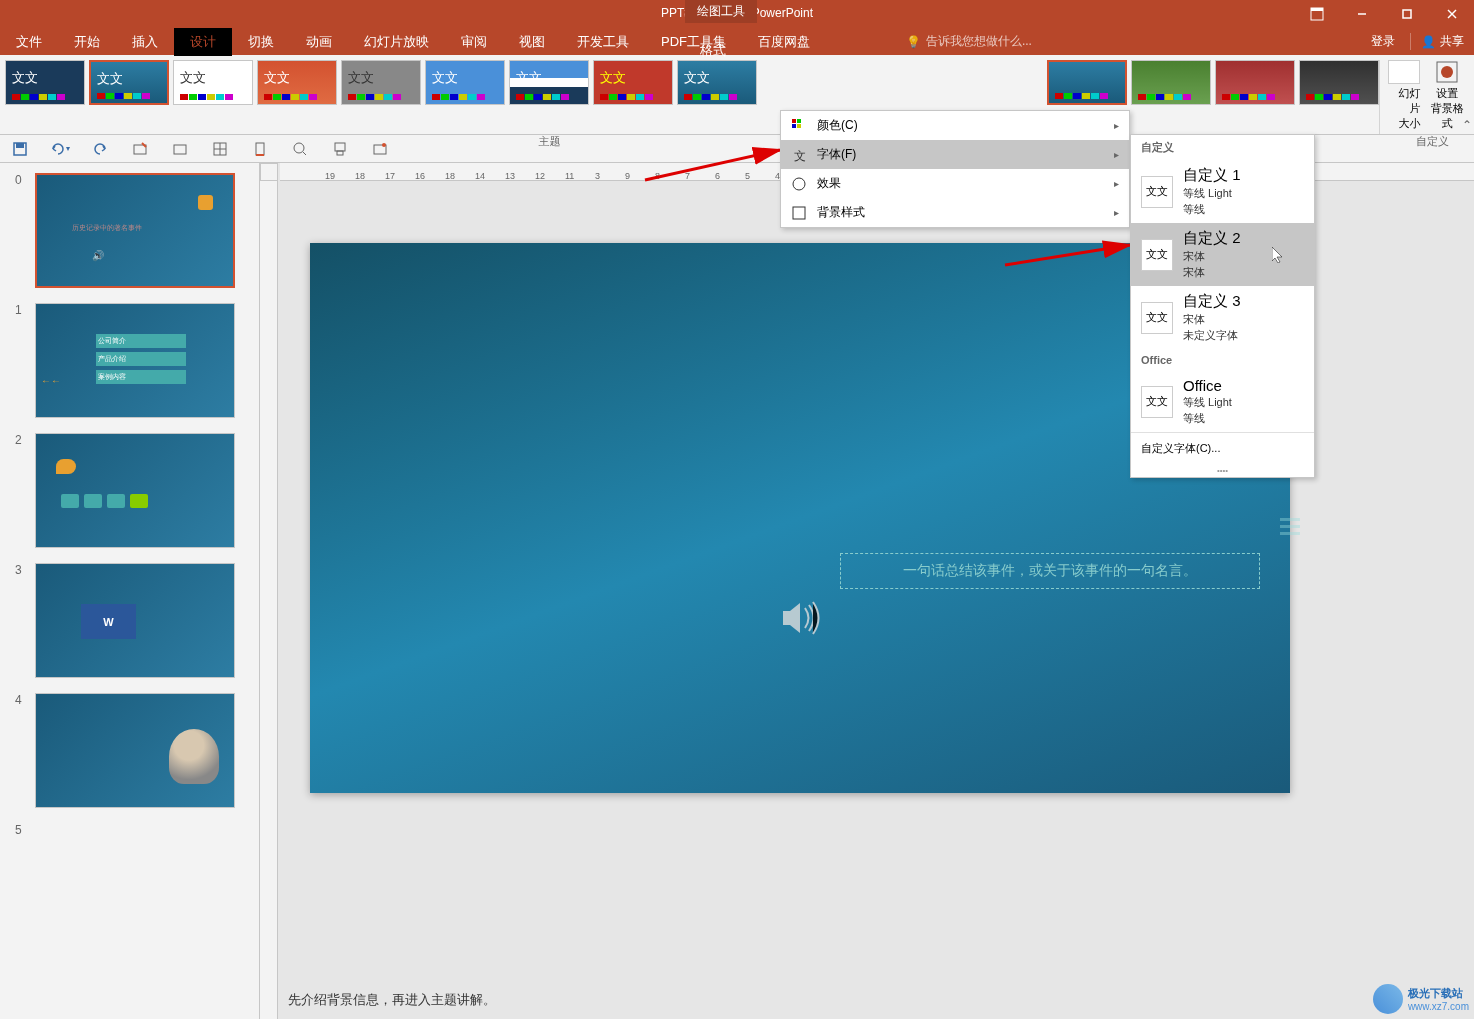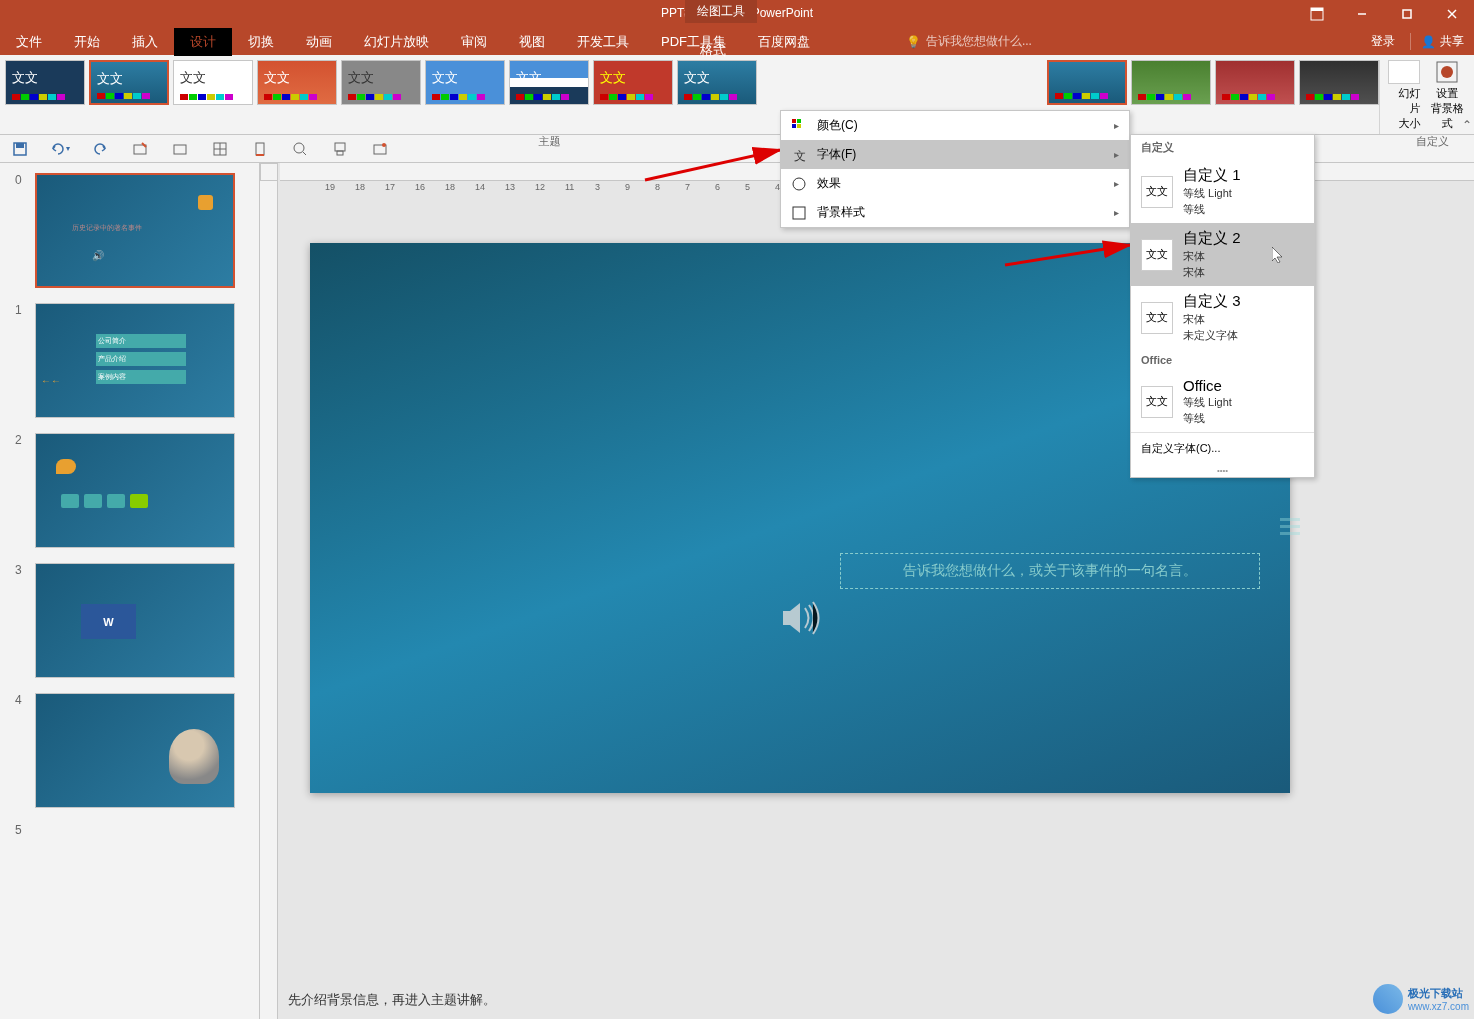--- a/index.html
+++ b/index.html
@@ -69,21 +69,21 @@
     .slide-panel { width: 260px; background: #f3f3f3; overflow-y: auto; padding: 10px 15px; border-right: 1px solid #c6c6c6; }
     .slide-item { margin-bottom: 15px; display: flex; align-items: flex-start; gap: 8px; }
     .slide-num { font-size: 12px; color: #666; width: 12px; }
     .slide-thumb { width: 200px; height: 115px; border: 1px solid #c6c6c6; background: linear-gradient(135deg, #1a5a7a 0%, #2d7da3 100%); cursor: pointer; position: relative; }
     .slide-thumb.selected { border: 2px solid #d35230; }
     
     
     .edit-area { flex: 1; position: relative; overflow: hidden; }
     .ruler-h { height: 18px; background: #f3f3f3; border-bottom: 1px solid #c6c6c6; position: relative; font-size: 9px; color: #666; margin-left: 20px; }
     .ruler-v { width: 18px; background: #f3f3f3; border-right: 1px solid #c6c6c6; position: absolute; left: 0; top: 18px; bottom: 0; }
-    .ruler-tick { position: absolute; top: 19px; }
+    .ruler-tick { position: absolute; top: 8px; }
     .ruler-all { position: absolute; left: 0; top: 0; width: 18px; height: 18px; background: #f3f3f3; border: 1px solid #c6c6c6; }
     .slide-canvas { position: absolute; left: 50px; top: 80px; width: 980px; height: 550px; background: linear-gradient(160deg, #145066 0%, #2388b0 50%, #1a5a7a 100%); box-shadow: 0 2px 8px rgba(0,0,0,0.3); }
     .slide-title { position: absolute; top: 240px; left: 0; right: 0; text-align: center; color: #fff; font-size: 40px; font-weight: 300; }
     .slide-subtitle-tag { font-size: 14px; color: #aed; }
     .slide-textbox { position: absolute; top: 310px; left: 530px; width: 420px; padding: 8px 15px; border: 1px dashed #8cc; color: #8cc; font-size: 14px; text-align: center; }
     .audio-icon { position: absolute; top: 350px; left: 465px; width: 50px; height: 50px; color: #fff; opacity: 0.8; }
     .footer-text { position: absolute; bottom: -35px; left: 15px; font-size: 13px; color: #333; }
     
     
     .red-arrow { position: absolute; z-index: 99; pointer-events: none; }
@@ -553,21 +553,21 @@
       <span class="ruler-tick" style="left:405px">7</span>
       <span class="ruler-tick" style="left:435px">6</span>
       <span class="ruler-tick" style="left:465px">5</span>
       <span class="ruler-tick" style="left:495px">4</span>
       <span class="ruler-tick" style="left:525px">3</span>
     </div>
     <div class="ruler-v"></div>
 
     <div class="slide-canvas">
       <div class="slide-textbox">
-        <span>告诉我您想做什么，或关于该事件的一句名言。</span>
+        <span>一句话总结该事件，或关于该事件的一句名言。</span>
       </div>
       <svg class="audio-icon" viewBox="0 0 50 50">
         <path d="M8,18 L15,18 L25,10 L25,40 L15,32 L8,32 Z" fill="#ddd"></path>
         <path d="M30,15 Q37,25 30,35" fill="none" stroke="#ddd" stroke-width="2"></path>
         <path d="M34,12 Q43,25 34,38" fill="none" stroke="#ddd" stroke-width="2"></path>
         <path d="M38,9 Q49,25 38,41" fill="none558" stroke="#ddd" stroke-width="2"></path>
       </svg>
       <div style="position:absolute;right:-15px;top:270px;width:30px;height:40px;opacity:0.4;">
         <svg viewBox="0 0 30 40">
             <rect x="5" y="5" width="20" height="3" fill="#9dd"></rect>

